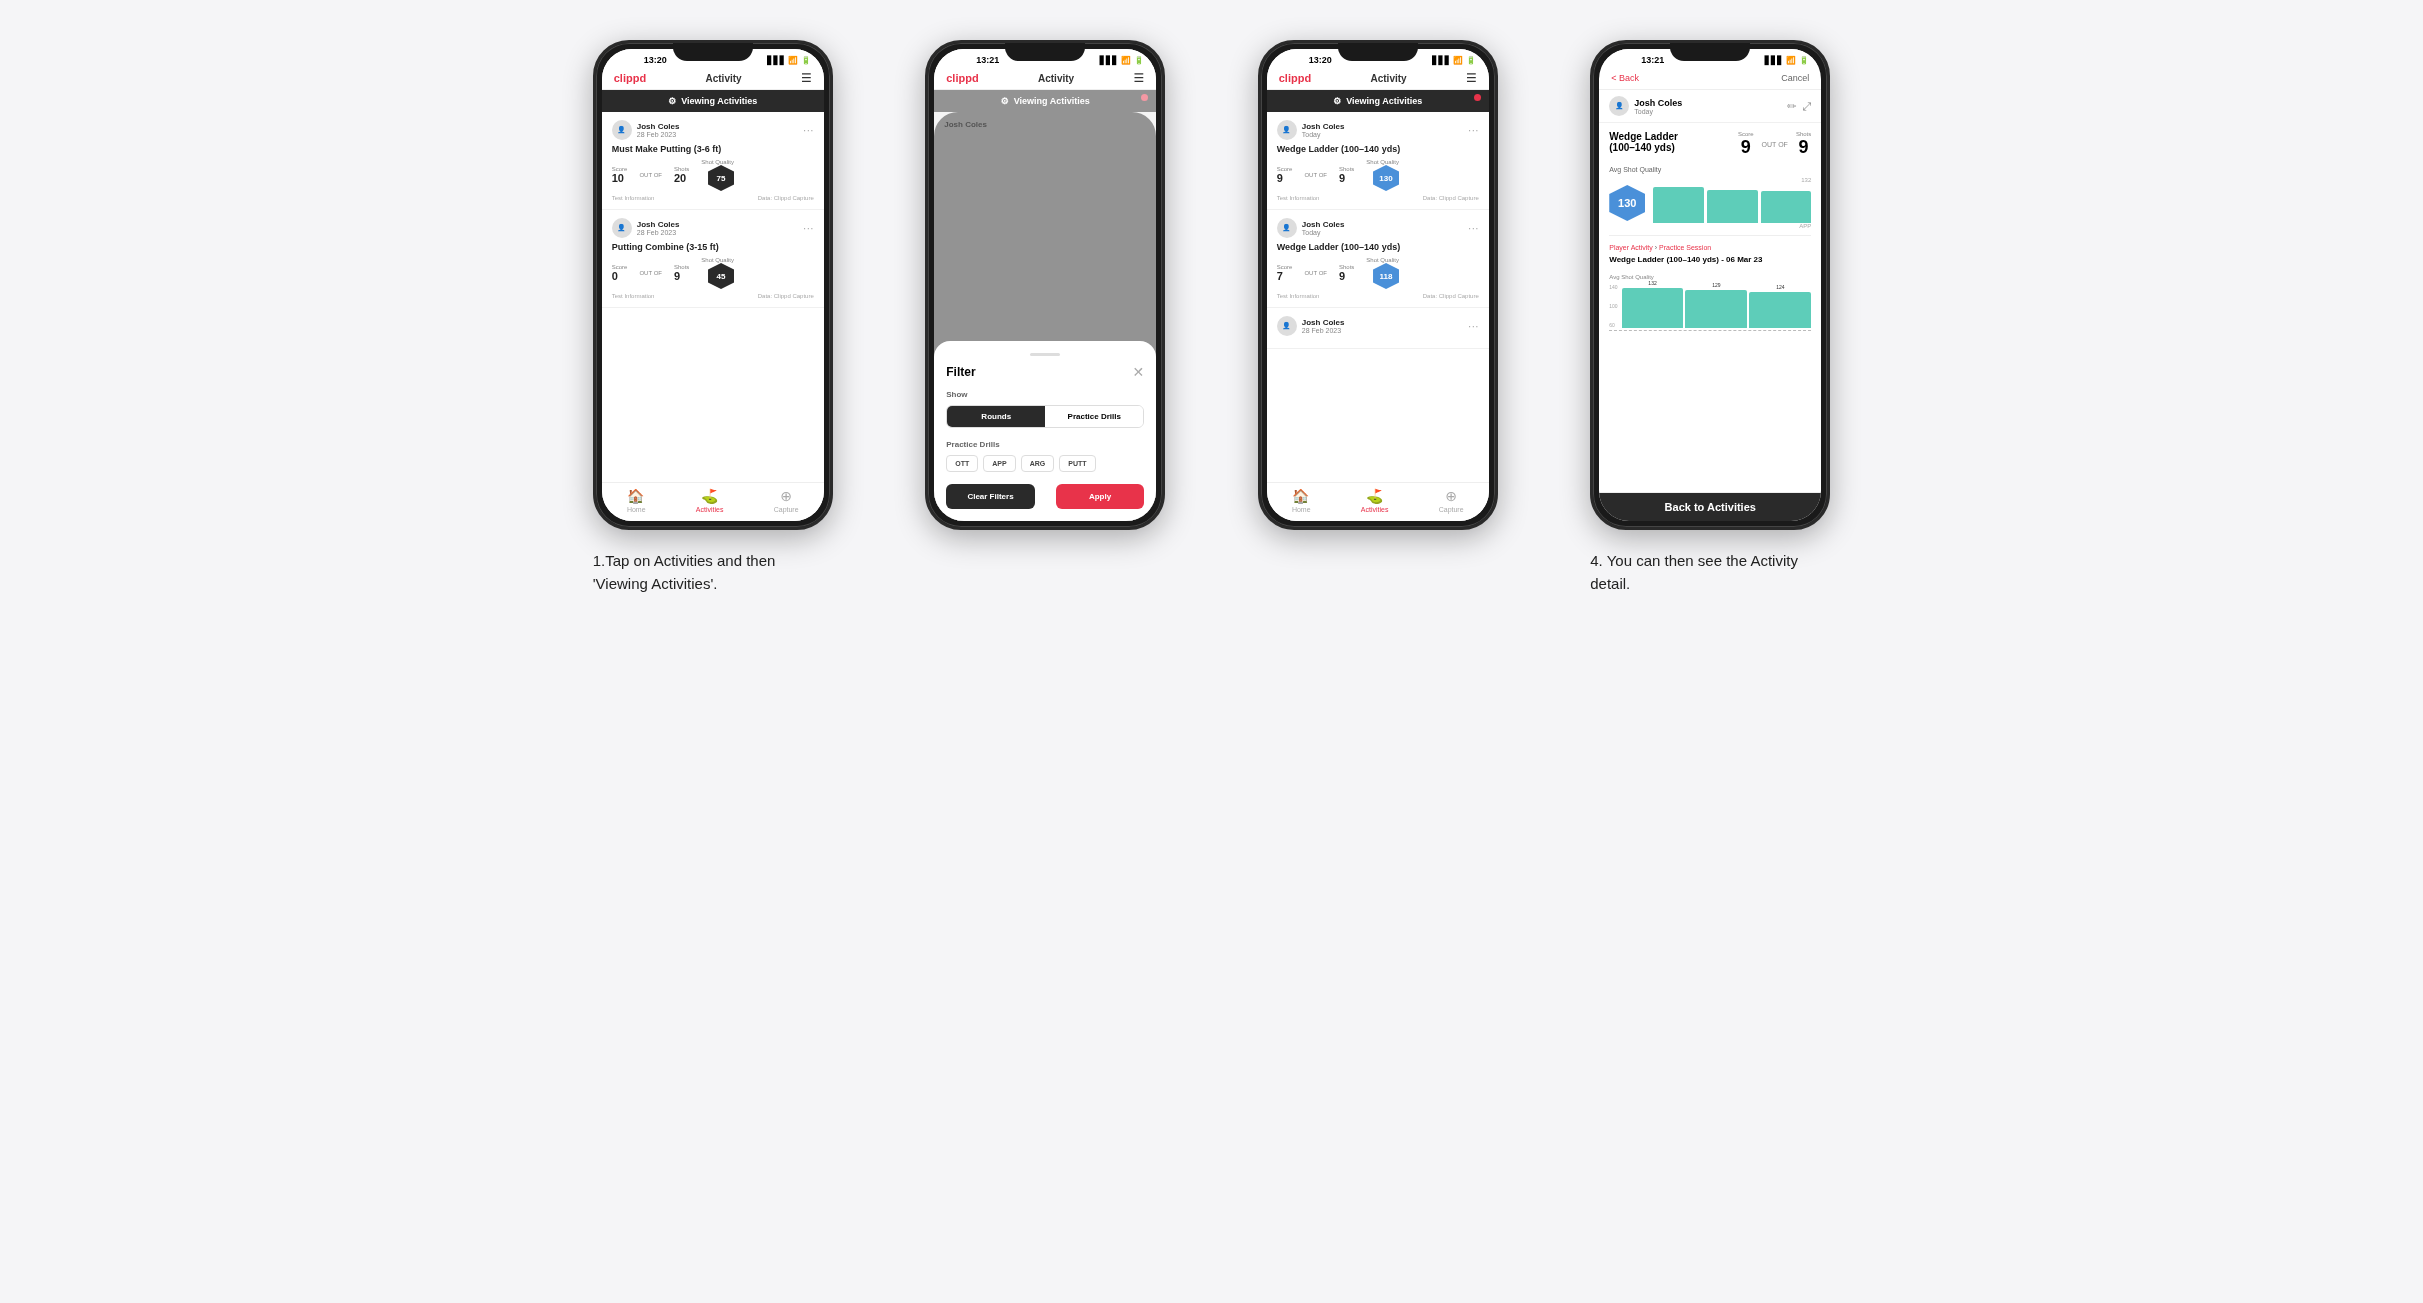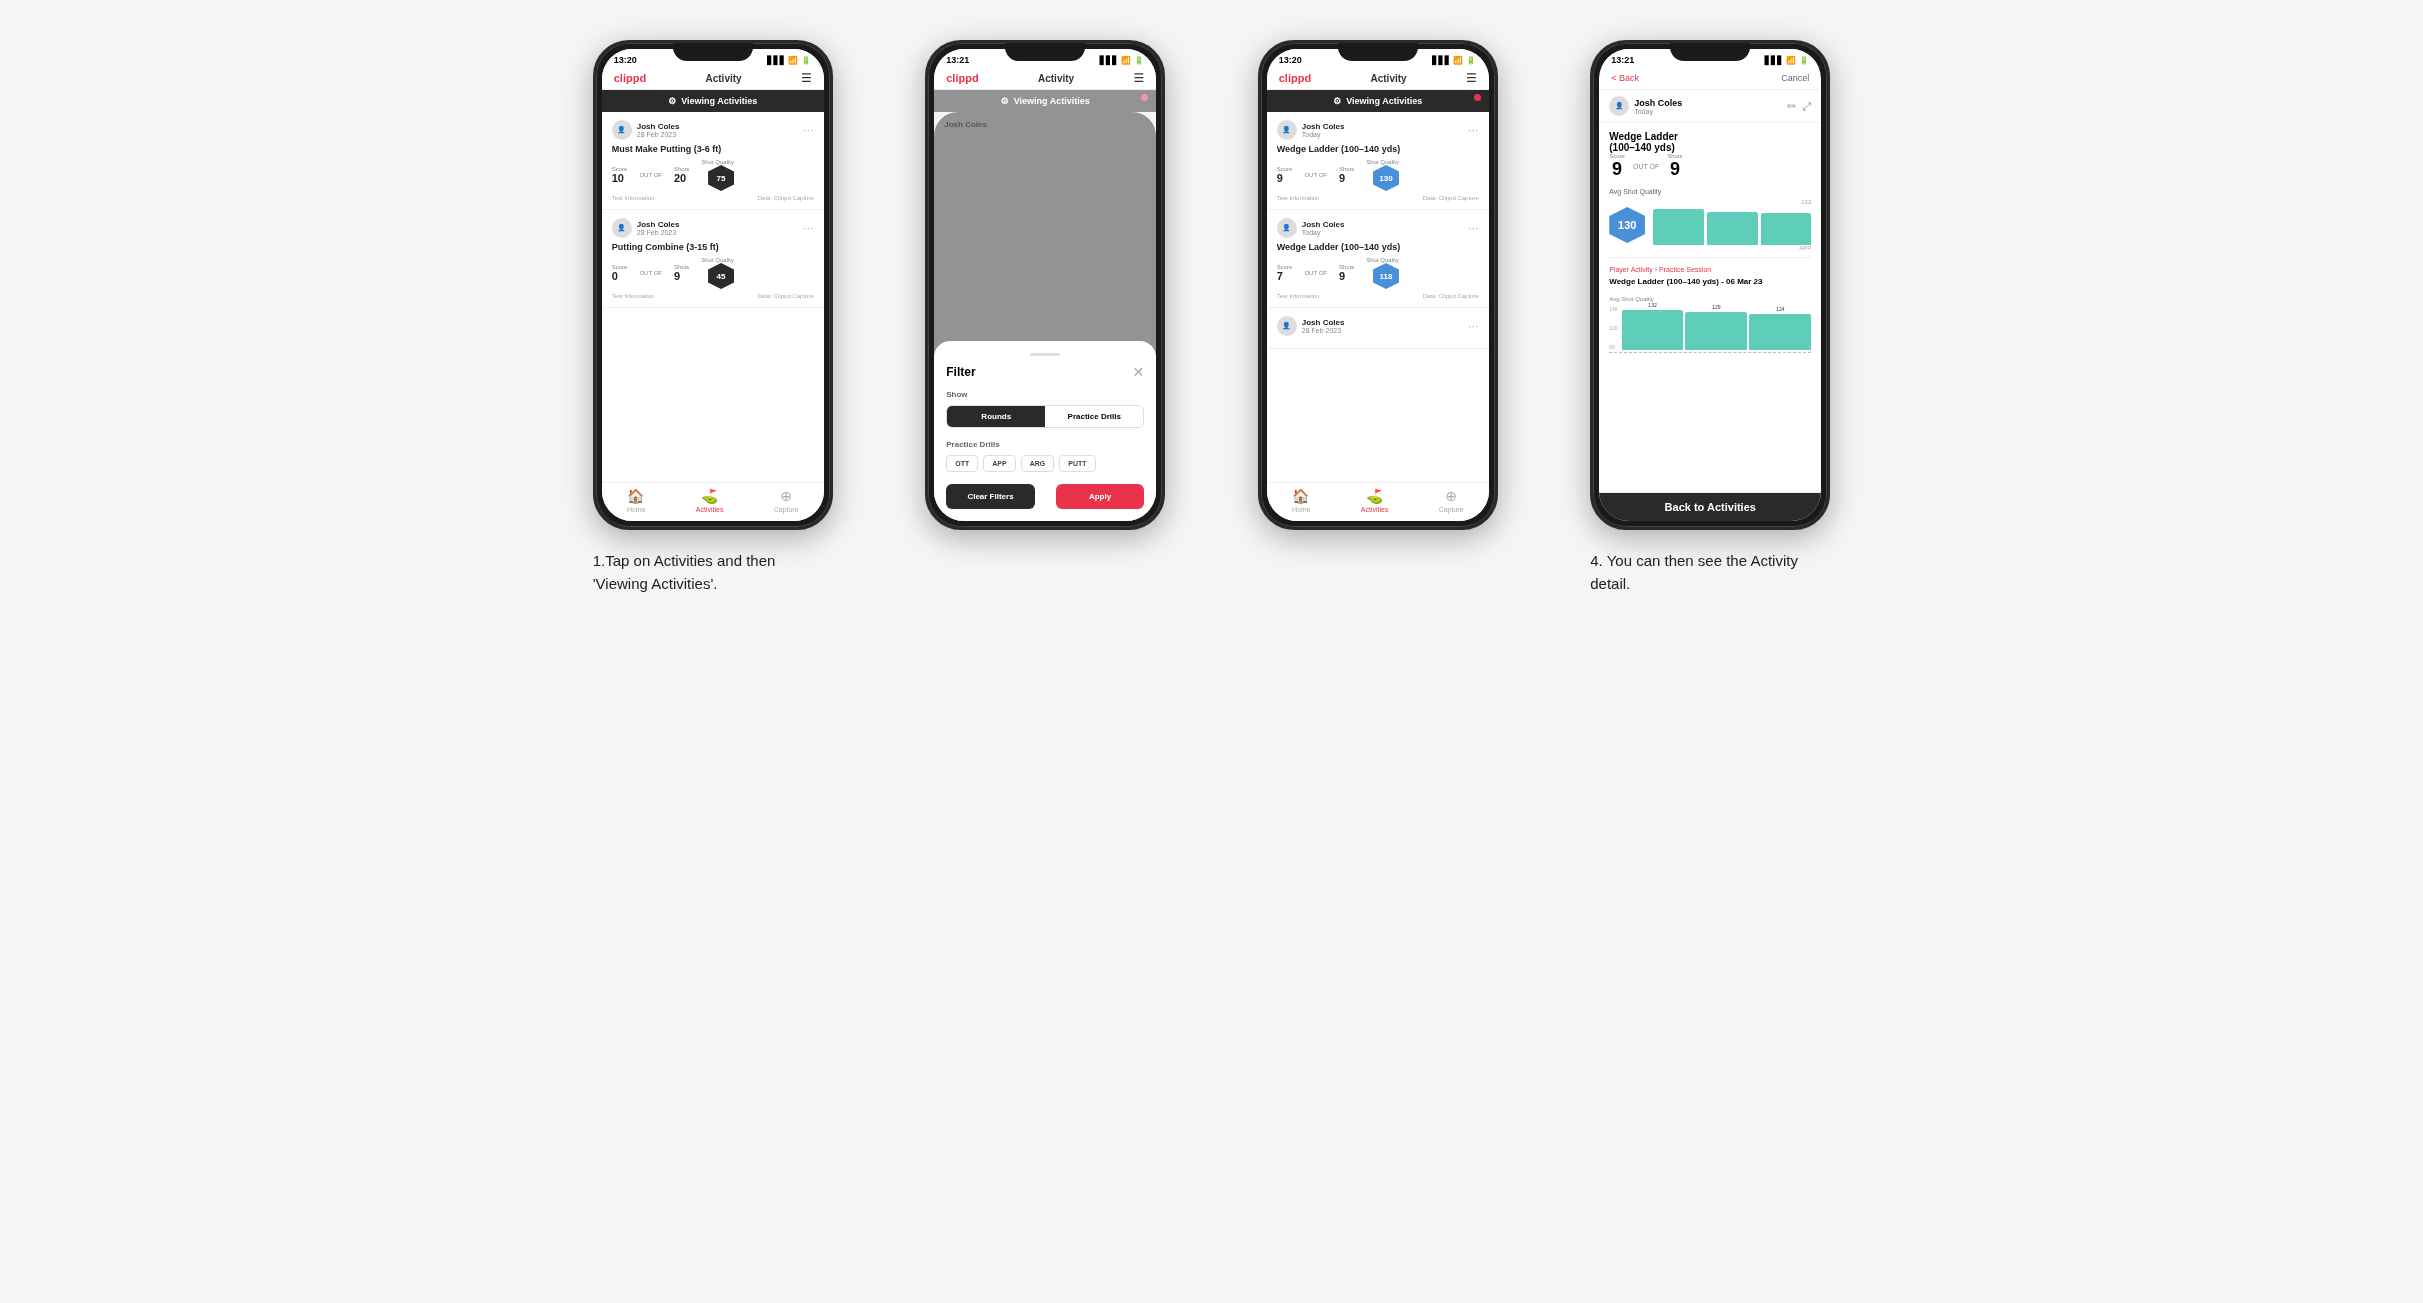--- a/index.html
+++ b/index.html
@@ -61,21 +61,21 @@
     
     .status-bar {
       background: #fff;
       display: flex;
       justify-content: space-between;
       align-items: center;
       padding: 6px 12px 2px;
       font-size: 8px;
       font-weight: 600;
     }
-    .status-time { font-size: 9px; font-weight: 700; }
+    .status-time { font-size: 9px; font-weight: 700; margin-left: 30px; }
     .status-icons { display: flex; gap: 3px; align-items: center; }
     
     .nav-bar {
       background: #fff;
       display: flex;
       justify-content: space-between;
       align-items: center;
       padding: 4px 12px;
       border-bottom: 1px solid #eee;
     }
@@ -284,21 +284,20 @@
       padding: 6px 10px;
       border-bottom: 1px solid #f0f0f0;
     }
     .detail-user-info { display: flex; align-items: center; gap: 5px; }
     .detail-user-name { font-size: 9px; font-weight: 700; }
     .detail-icons { display: flex; gap: 6px; font-size: 11px; color: #888; }
     .detail-content { flex: 1; overflow: hidden; padding: 8px 10px; }
     .detail-title-row {
       display: flex; justify-content: space-between; align-items: flex-start;
       margin-bottom: 8px;
-      flex-direction: column;
     }
     .detail-drill-name { font-size: 10px; font-weight: 700; flex: 1; }
     .hex-large {
       width: 36px; height: 36px;
       background: #4a90d9;
       clip-path: polygon(50% 0%, 100% 25%, 100% 75%, 50% 100%, 0% 75%, 0% 25%);
       display: flex; align-items: center; justify-content: center;
       font-size: 11px; font-weight: 800; color: #fff;
     }
     .chart-with-hex { display: flex; align-items: center; gap: 8px; }

